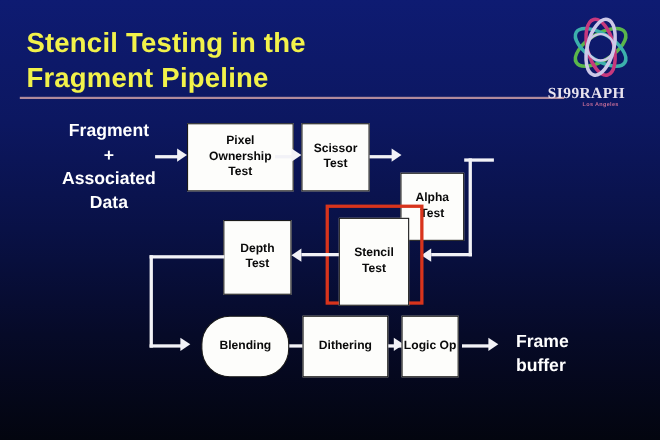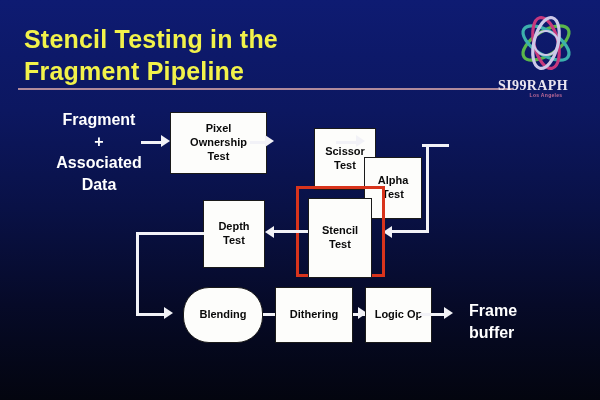--- a/index.html
+++ b/index.html
@@ -174,21 +174,21 @@
   <div class="seg h" style="left:141px; top:141px; width:22px;"></div>
   <div class="head right" style="left:161px; top:135px;"></div>
 
   <div class="node" style="left:170px; top:112px; width:97px; height:62px;">Pixel
 Ownership
 Test</div>
 
   <div class="seg h" style="left:250px; top:141px; width:17px;"></div>
   <div class="head right" style="left:265px; top:135px;"></div>
 
-  <div class="node" style="left:274px; top:128px; width:62px; height:62px;margin-left:40px;">Scissor
+  <div class="node" style="left:274px; top:112px; width:62px; height:62px;">Scissor
 Test</div>
 
   <div class="seg h" style="left:336px; top:141px; width:22px;"></div>
   <div class="head right" style="left:356px; top:135px;"></div>
 
   <div class="node" style="left:364px; top:112px; width:58px; height:62px;margin-top:45px;">Alpha
 Test</div>
 
   <div class="seg h" style="left:422px; top:144px; width:27px;"></div>
   <div class="seg v" style="left:426px; top:144px; height:89px;"></div>
@@ -213,21 +213,21 @@
   <div class="node" style="left:183px; top:287px; width:80px; height:56px;border-radius:26px;">Blending</div>
 
   <div class="seg h" style="left:263px; top:313px; width:17px;"></div>
   <div class="head right" style="left:278px; top:307px;"></div>
 
   <div class="node" style="left:275px; top:287px; width:78px; height:56px;">Dithering</div>
 
   <div class="seg h" style="left:353px; top:313px; width:17px;"></div>
   <div class="head right" style="left:358px; top:307px;"></div>
 
-  <div class="node overflow" style="left:365px; top:287px; width:67px; height:56px;">Logic Op</div>
+  <div class="node overflow" style="left:365px; top:287px; width:52px; height:56px;">Logic Op</div>
 
   <div class="seg h" style="left:420px; top:313px; width:28px;"></div>
   <div class="head right" style="left:444px; top:307px;"></div>
 
   <div class="label left" style="left:469px; top:300px; width:110px;">Frame
 buffer</div>
 
 </div>
 
 </body></html>

